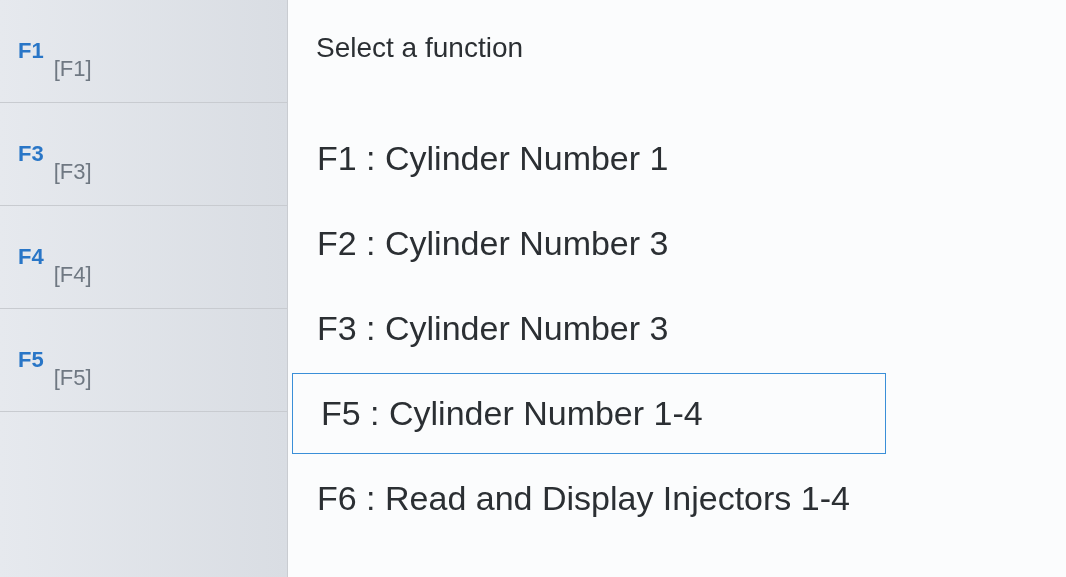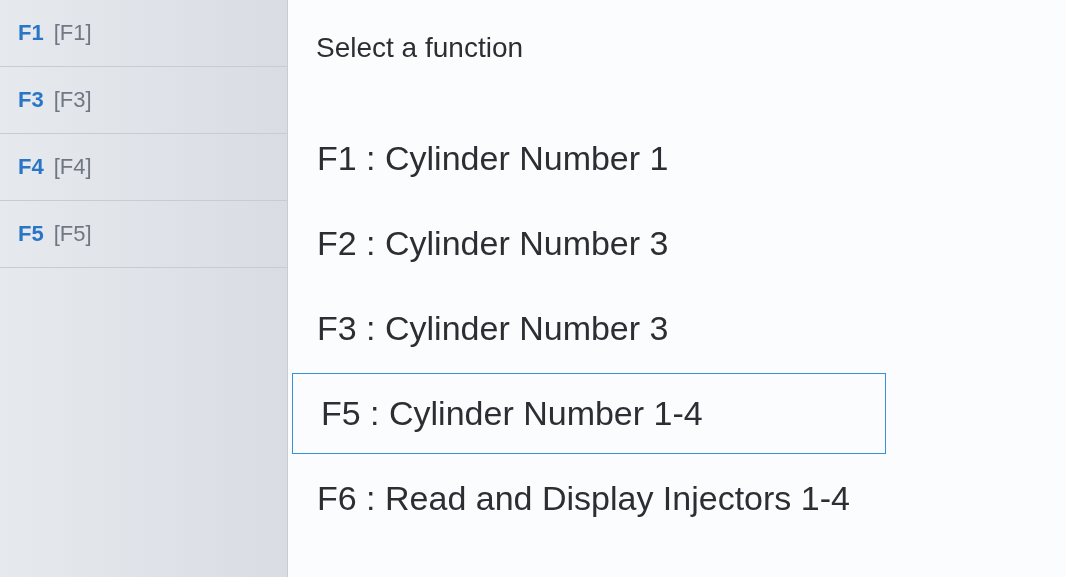--- a/index.html
+++ b/index.html
@@ -31,20 +31,21 @@
       align-items: center;
       gap: 10px;
     }
     .sidebar-item .fkey {
       color: #2976c7;
       font-weight: 600;
     }
     .sidebar-item .bracket {
       color: #6f7882;
       font-weight: 400;
+      margin-top: 36px;
     }
     .main {
       flex: 1;
       background: #fbfcfd;
       padding: 0;
       display: flex;
       flex-direction: column;
     }
     .main-header {
       font-size: 28px;

